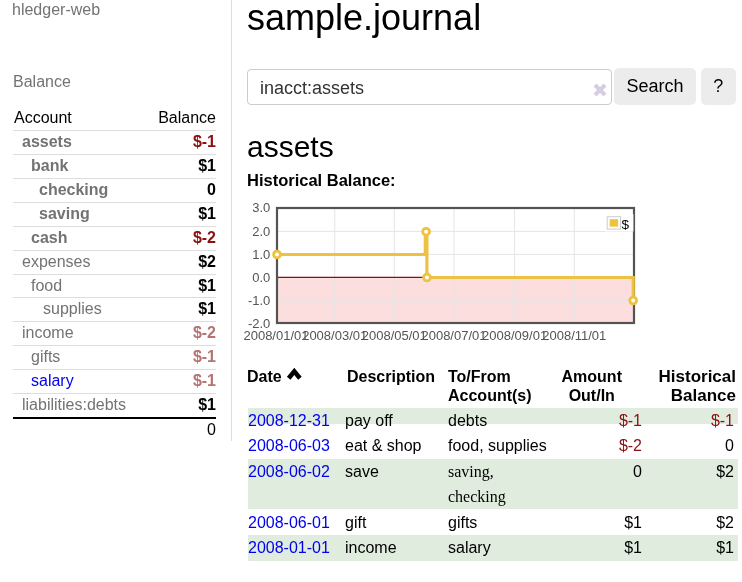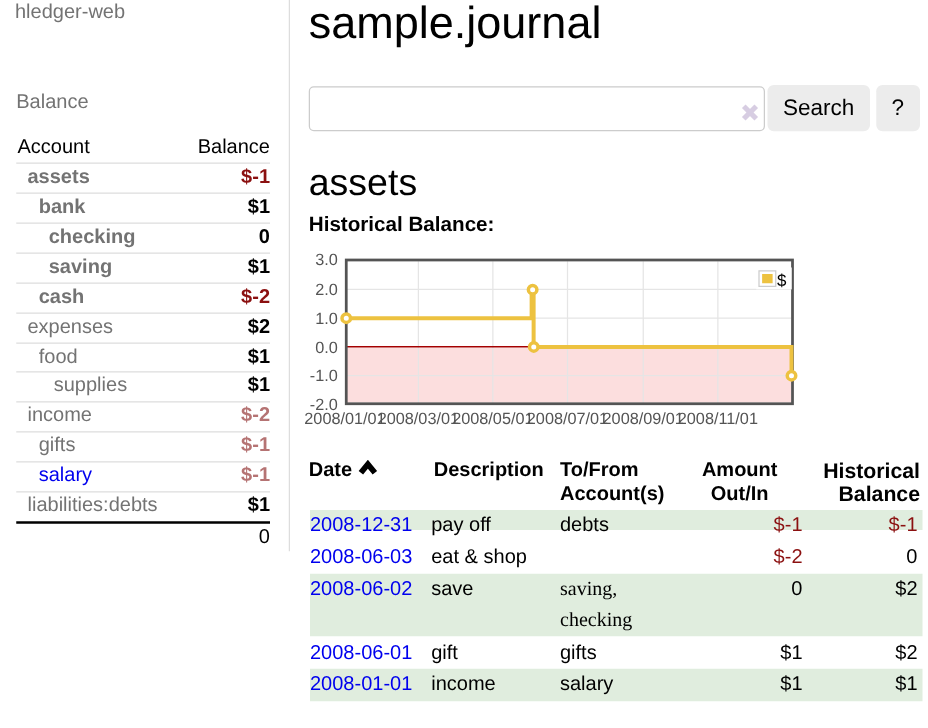--- a/index.html
+++ b/index.html
@@ -44,20 +44,21 @@
 <div class="srow" style="top:393px;"><a class="purple" style="margin-left:9px;">liabilities:debts</a><span class="amt">$1</span></div>
 <div class="srow" style="top:417px; border-top:2px solid #000; height:25px;">
     <span class="amt" style="font-weight:normal;">0</span>
   </div>
 
 <div class="abs" style="left:231px; top:0; width:1px; height:441px; background:#ddd;"></div>
 
 <h1 class="abs" style="left:247px; top:-4px; font-size:36px; font-weight:normal; line-height:44px;">sample.journal</h1>
 
 <div class="abs" style="left:247px; top:68.5px; width:365px; height:36px; border:1px solid #ccc; border-radius:4px; font-size:18px; line-height:36px; color:#333;">
+  <span style="margin-left:12px;">inacct:assets</span>
   <svg style="position:absolute; left:345px; top:13.5px;" width="14" height="14" viewBox="0 0 14 14">
       <g stroke="#d7cde2" stroke-width="4.1">
         <line x1="2" y1="2" x2="12" y2="12"></line>
         <line x1="12" y1="2" x2="2" y2="12"></line>
       </g>
     </svg>
 </div>
 <div class="abs" style="left:614px; top:68px; width:82px; height:37.4px; background:#ececec; border-radius:5px; font-size:18px; line-height:36px; text-align:center;">Search</div>
 <div class="abs" style="left:701px; top:68px; width:34.5px; height:37.4px; background:#ececec; border-radius:5px; font-size:18px; line-height:36px; text-align:center;">?</div>
 
@@ -128,20 +129,21 @@
 <div class="grow green" style="top:407.6px; height:16px;">
   <a class="cell blue" style="left:0;">2008-12-31</a>
   <span class="cell" style="left:97px;">pay off</span>
   <span class="cell" style="left:200px;">debts</span>
   <span class="cell dred r" style="left:294px; width:100px;">$-1</span>
   <span class="cell dred r" style="left:386px; width:100px;">$-1</span>
 </div>
 <div class="grow" style="top:433.1px; height:25.5px;">
   <a class="cell blue" style="left:0;">2008-06-03</a>
   <span class="cell" style="left:97px;">eat &amp; shop</span>
+  <span class="cell" style="left:200px;">food, supplies</span>
   <span class="cell dred r" style="left:294px; width:100px;">$-2</span>
   <span class="cell r" style="left:386px; width:100px;">0</span>
 </div>
 <div class="grow green" style="top:458.6px; height:50.9px;">
   <a class="cell blue" style="left:0;">2008-06-02</a>
   <span class="cell" style="left:97px;">save</span>
   <span class="cell" style="left:200px;font-family:Liberation Serif, serif;">saving,<br>checking</span>
   <span class="cell r" style="left:294px; width:100px;">0</span>
   <span class="cell r" style="left:386px; width:100px;">$2</span>
 </div>

